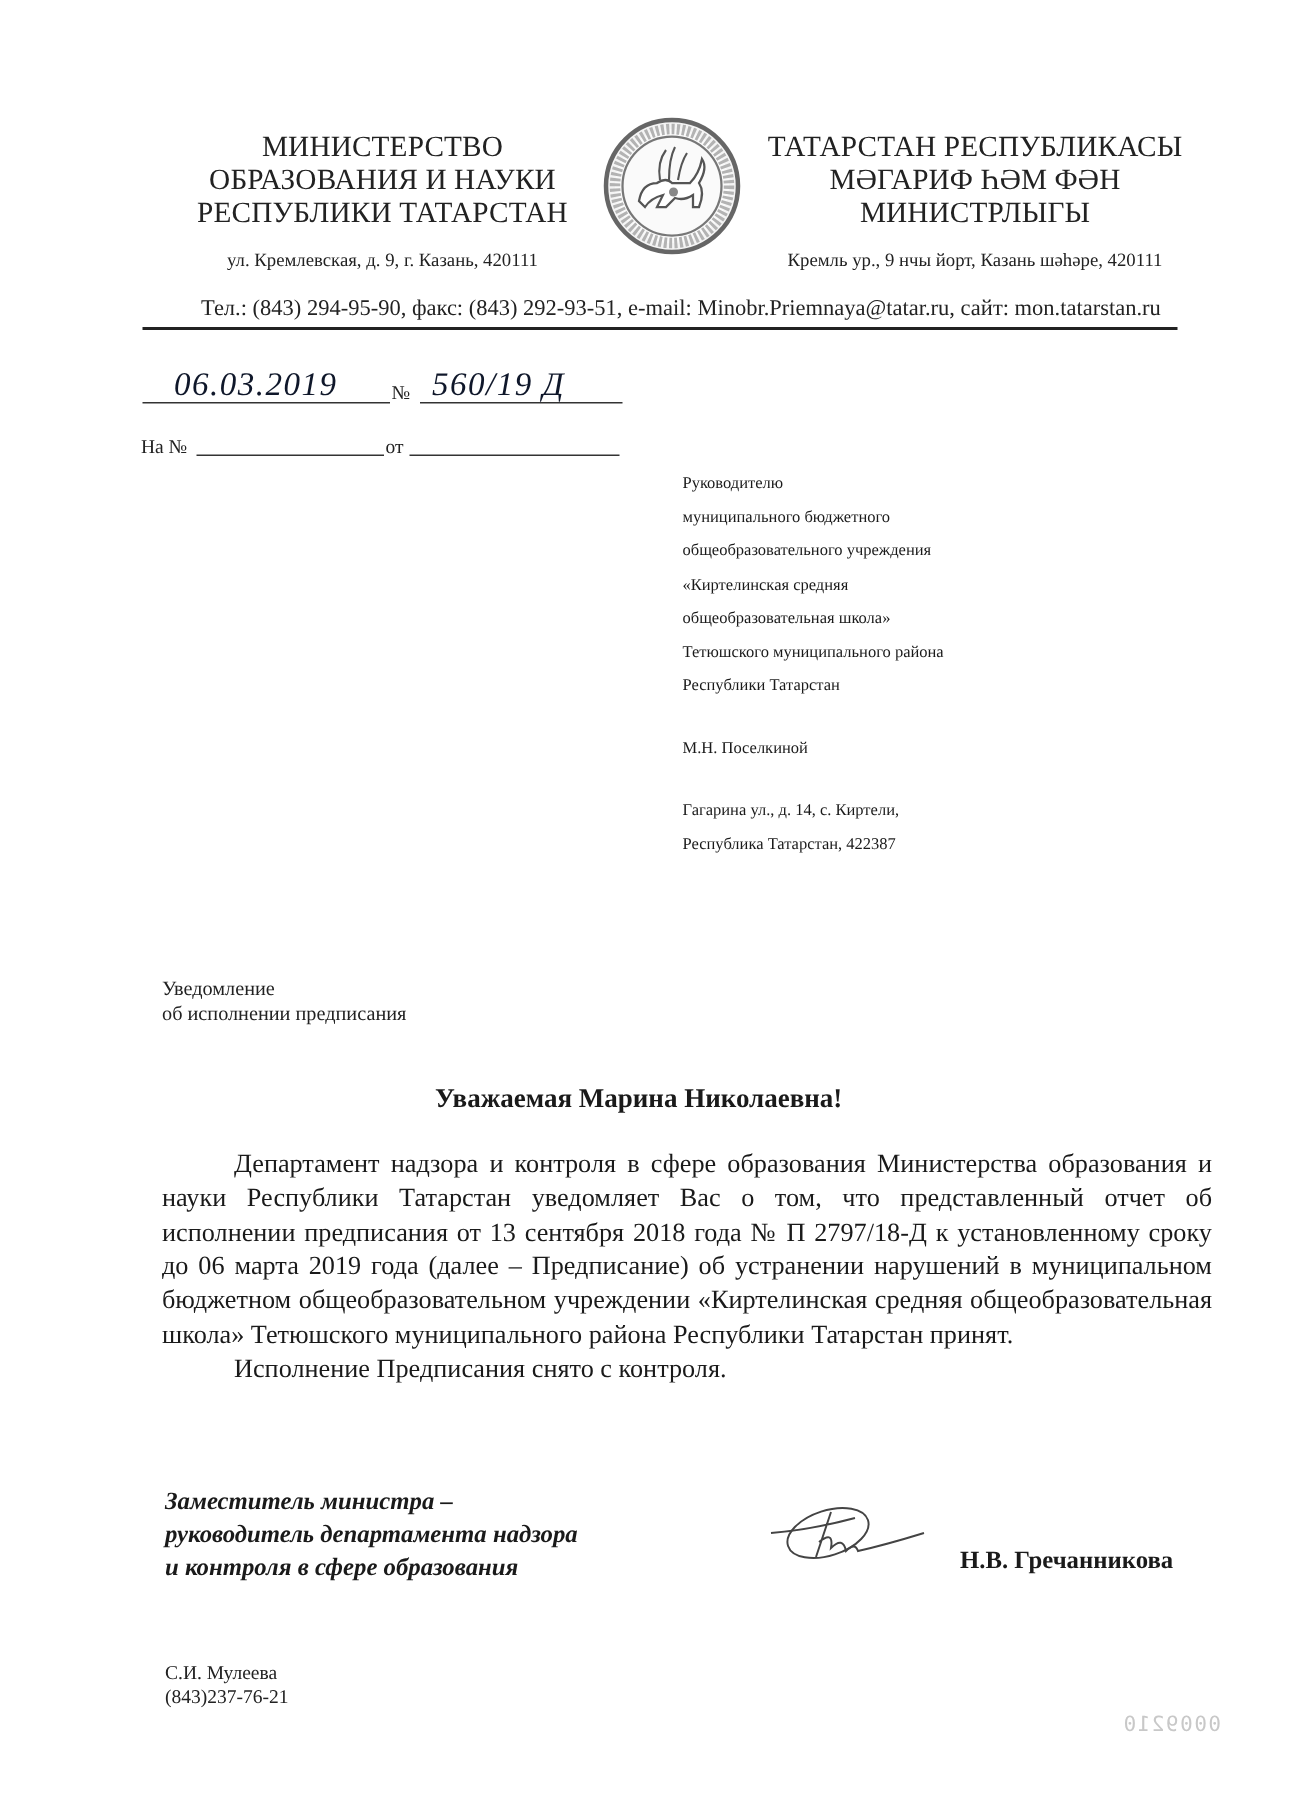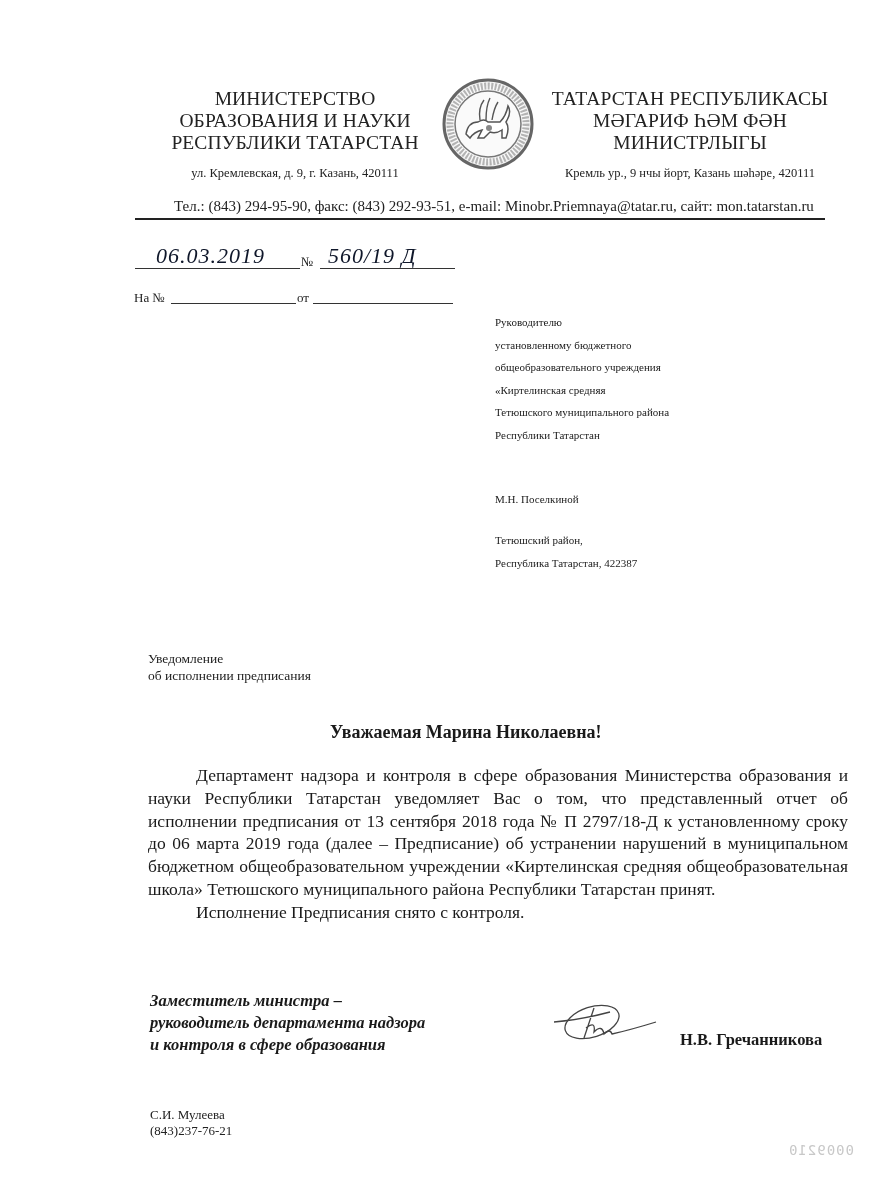--- a/index.html
+++ b/index.html
@@ -4,21 +4,21 @@
 <style>
   html, body { margin: 0; padding: 0; }
   body {
     width: 872px; height: 1200px;
     background: #ffffff;
     position: relative;
     overflow: hidden;
     font-family: "Liberation Serif", "DejaVu Serif", serif;
     color: #1a1a1a;
   }
-  .abs { position: absolute; margin-left: 40px; }
+  .abs { position: absolute; }
   .hdr-title {
     font-size: 19.5px; line-height: 22px; text-align: center; color: #222;
     letter-spacing: 0.1px;
   }
   .hdr-addr { font-size: 12.5px; text-align: center; color: #222; }
   .contacts { font-size: 15px; color: #222; white-space: nowrap; text-align: center; }
   .rule { height: 0; border-top: 2px solid #222; }
   .thin-rule { border-top: 1px solid #333; height: 0; }
   .hand {
     font-family: Liberation Serif, serif;
@@ -76,29 +76,30 @@
 <div class="abs hand" style="left:288px; top:243px;">560/19 Д</div>
 <div class="abs thin-rule" style="left:280px; top:268px; width:135px;"></div>
 
 <div class="abs small" style="left:94px; top:290px;">На №</div>
 <div class="abs thin-rule" style="left:131px; top:303px; width:125px;"></div>
 <div class="abs small" style="left:257px; top:290px;">от</div>
 <div class="abs thin-rule" style="left:273px; top:303px; width:140px;"></div>
 
 <div class="abs addressee" style="left:455px; top:311px; width:340px;">
   <div>Руководителю</div>
-  <div>установленному бюджетного</div>
+  <div>муниципального бюджетного</div>
   <div>общеобразовательного учреждения</div>
   <div>«Киртелинская средняя</div>
+  <div>общеобразовательная школа»</div>
   <div>Тетюшского муниципального района</div>
   <div>Республики Татарстан</div>
 </div>
 <div class="abs addressee" style="left:455px; top:488px;">М.Н. Поселкиной</div>
 <div class="abs addressee" style="left:455px; top:529px; width:340px;">
-  <div>Тетюшский район,</div>
+  <div>Гагарина ул., д. 14, с. Киртели,</div>
   <div>Республика Татарстан, 422387</div>
 </div>
 
 <div class="abs small" style="left:108px; top:650px; font-size:13.5px; line-height:17px;">
   <div>Уведомление</div>
   <div>об исполнении предписания</div>
 </div>
 
 <div class="abs bold" style="left:290px; top:722px; font-size:18px;">Уважаемая Марина Николаевна!</div>
 

